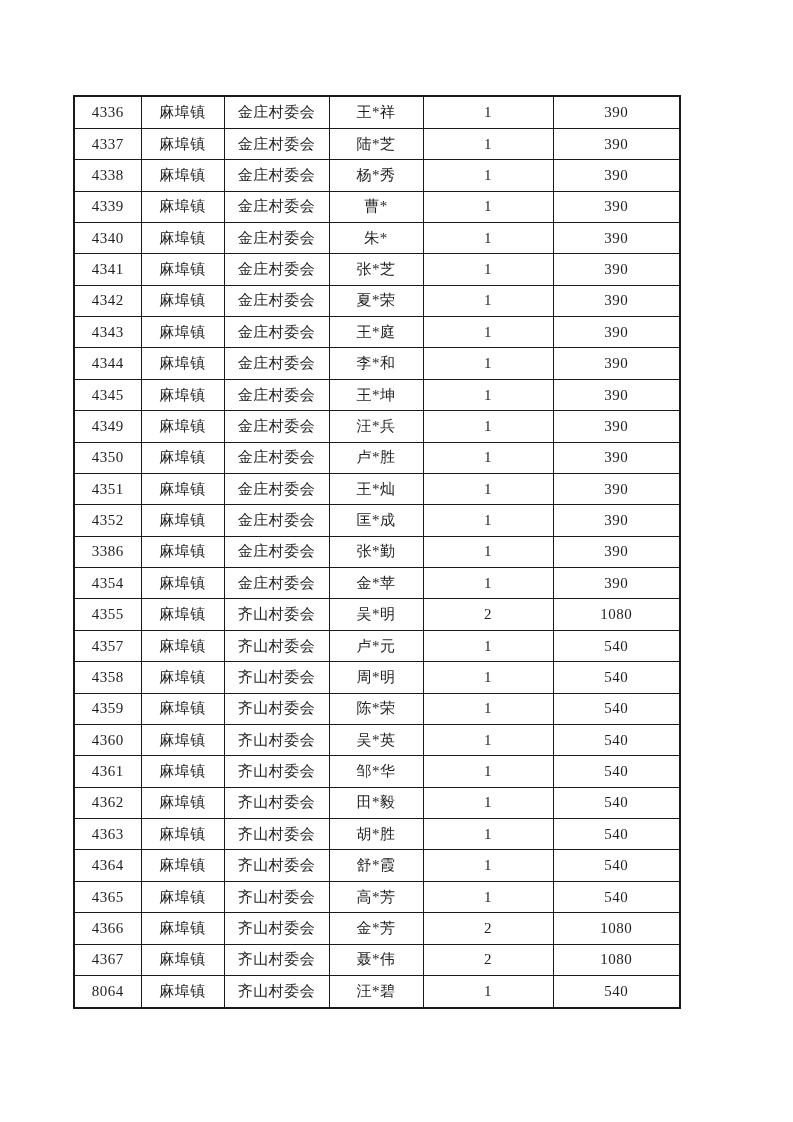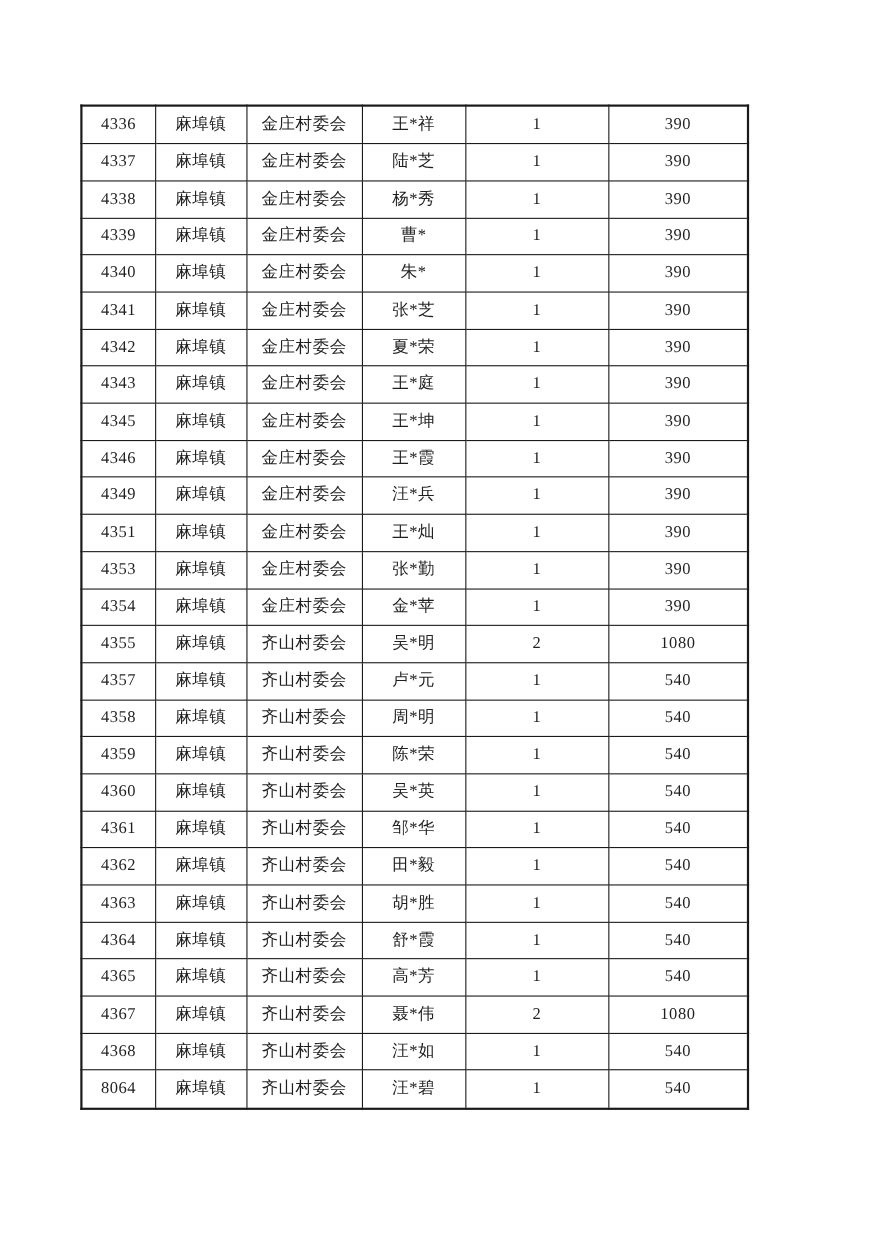--- a/index.html
+++ b/index.html
@@ -110,53 +110,69 @@
         </tr>
         <tr>
           <td>4343</td>
           <td>麻埠镇</td>
           <td>金庄村委会</td>
           <td>王*庭</td>
           <td>1</td>
           <td>390</td>
         </tr>
         <tr>
+          <td>4344</td>
+          <td>麻埠镇</td>
+          <td>金庄村委会</td>
+          <td>李*和</td>
+          <td>1</td>
+          <td>390</td>
+        </tr>
+        <tr>
           <td>4345</td>
           <td>麻埠镇</td>
           <td>金庄村委会</td>
           <td>王*坤</td>
           <td>1</td>
           <td>390</td>
         </tr>
         <tr>
-          <td>4346</td>
-          <td>麻埠镇</td>
-          <td>金庄村委会</td>
-          <td>王*霞</td>
-          <td>1</td>
-          <td>390</td>
-        </tr>
-        <tr>
           <td>4349</td>
           <td>麻埠镇</td>
           <td>金庄村委会</td>
           <td>汪*兵</td>
           <td>1</td>
           <td>390</td>
         </tr>
         <tr>
+          <td>4350</td>
+          <td>麻埠镇</td>
+          <td>金庄村委会</td>
+          <td>卢*胜</td>
+          <td>1</td>
+          <td>390</td>
+        </tr>
+        <tr>
           <td>4351</td>
           <td>麻埠镇</td>
           <td>金庄村委会</td>
           <td>王*灿</td>
           <td>1</td>
           <td>390</td>
         </tr>
         <tr>
-          <td>4353</td>
+          <td>4352</td>
+          <td>麻埠镇</td>
+          <td>金庄村委会</td>
+          <td>匡*成</td>
+          <td>1</td>
+          <td>390</td>
+        </tr>
+        <tr>
+          <td>3386</td>
           <td>麻埠镇</td>
           <td>金庄村委会</td>
           <td>张*勤</td>
           <td>1</td>
           <td>390</td>
         </tr>
         <tr>
           <td>4354</td>
           <td>麻埠镇</td>
           <td>金庄村委会</td>
@@ -238,34 +254,34 @@
         </tr>
         <tr>
           <td>4365</td>
           <td>麻埠镇</td>
           <td>齐山村委会</td>
           <td>高*芳</td>
           <td>1</td>
           <td>540</td>
         </tr>
         <tr>
+          <td>4366</td>
+          <td>麻埠镇</td>
+          <td>齐山村委会</td>
+          <td>金*芳</td>
+          <td>2</td>
+          <td>1080</td>
+        </tr>
+        <tr>
           <td>4367</td>
           <td>麻埠镇</td>
           <td>齐山村委会</td>
           <td>聂*伟</td>
           <td>2</td>
           <td>1080</td>
-        </tr>
-        <tr>
-          <td>4368</td>
-          <td>麻埠镇</td>
-          <td>齐山村委会</td>
-          <td>汪*如</td>
-          <td>1</td>
-          <td>540</td>
         </tr>
         <tr>
           <td>8064</td>
           <td>麻埠镇</td>
           <td>齐山村委会</td>
           <td>汪*碧</td>
           <td>1</td>
           <td>540</td>
         </tr>
       </tbody>

